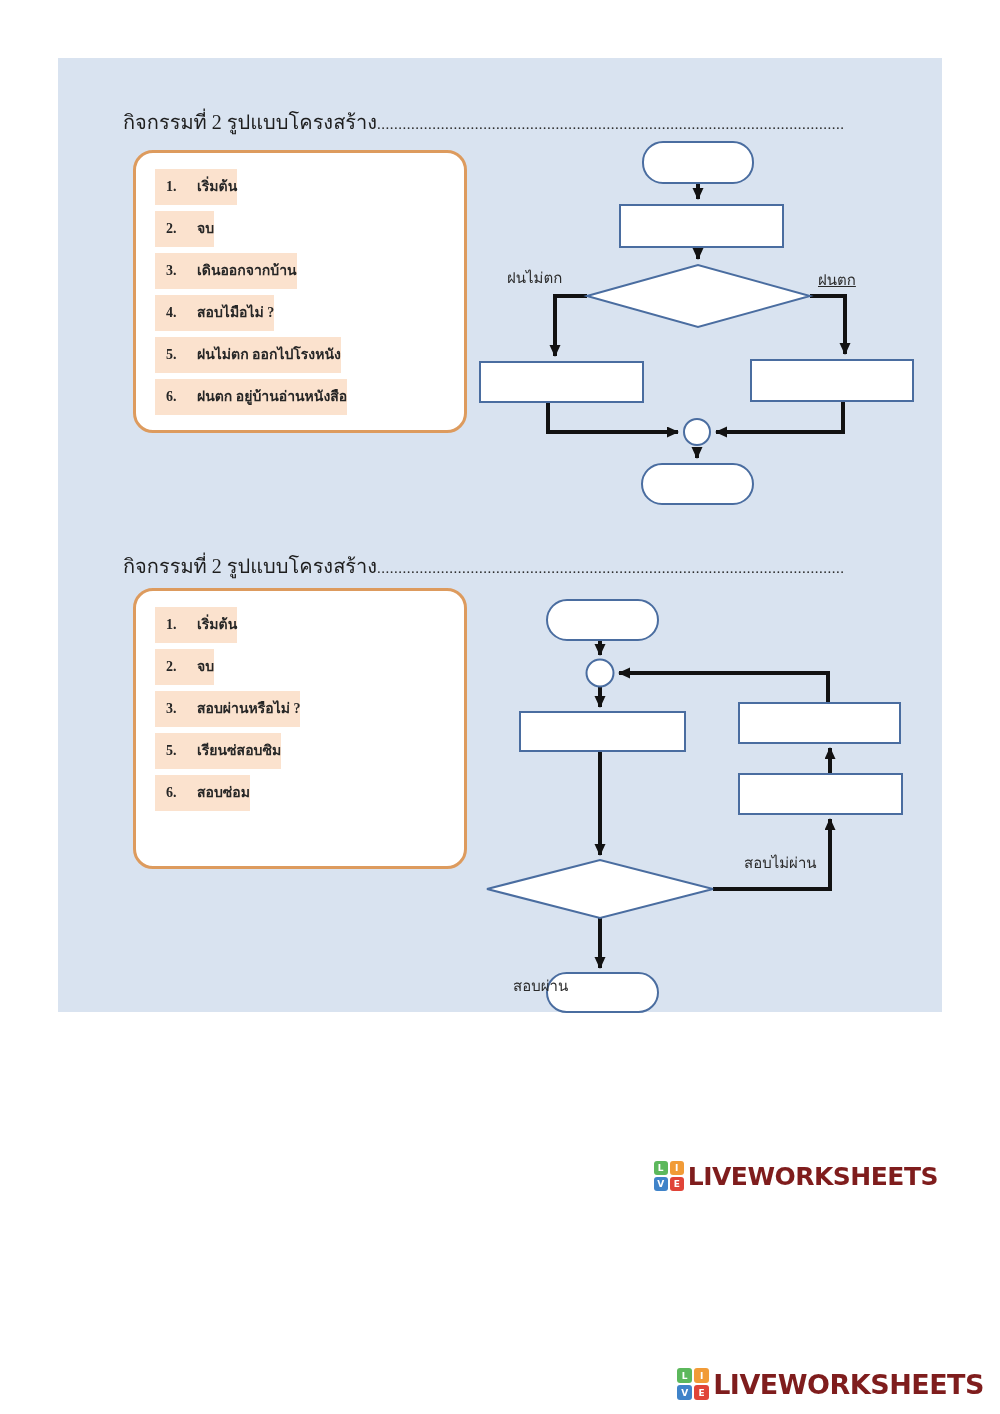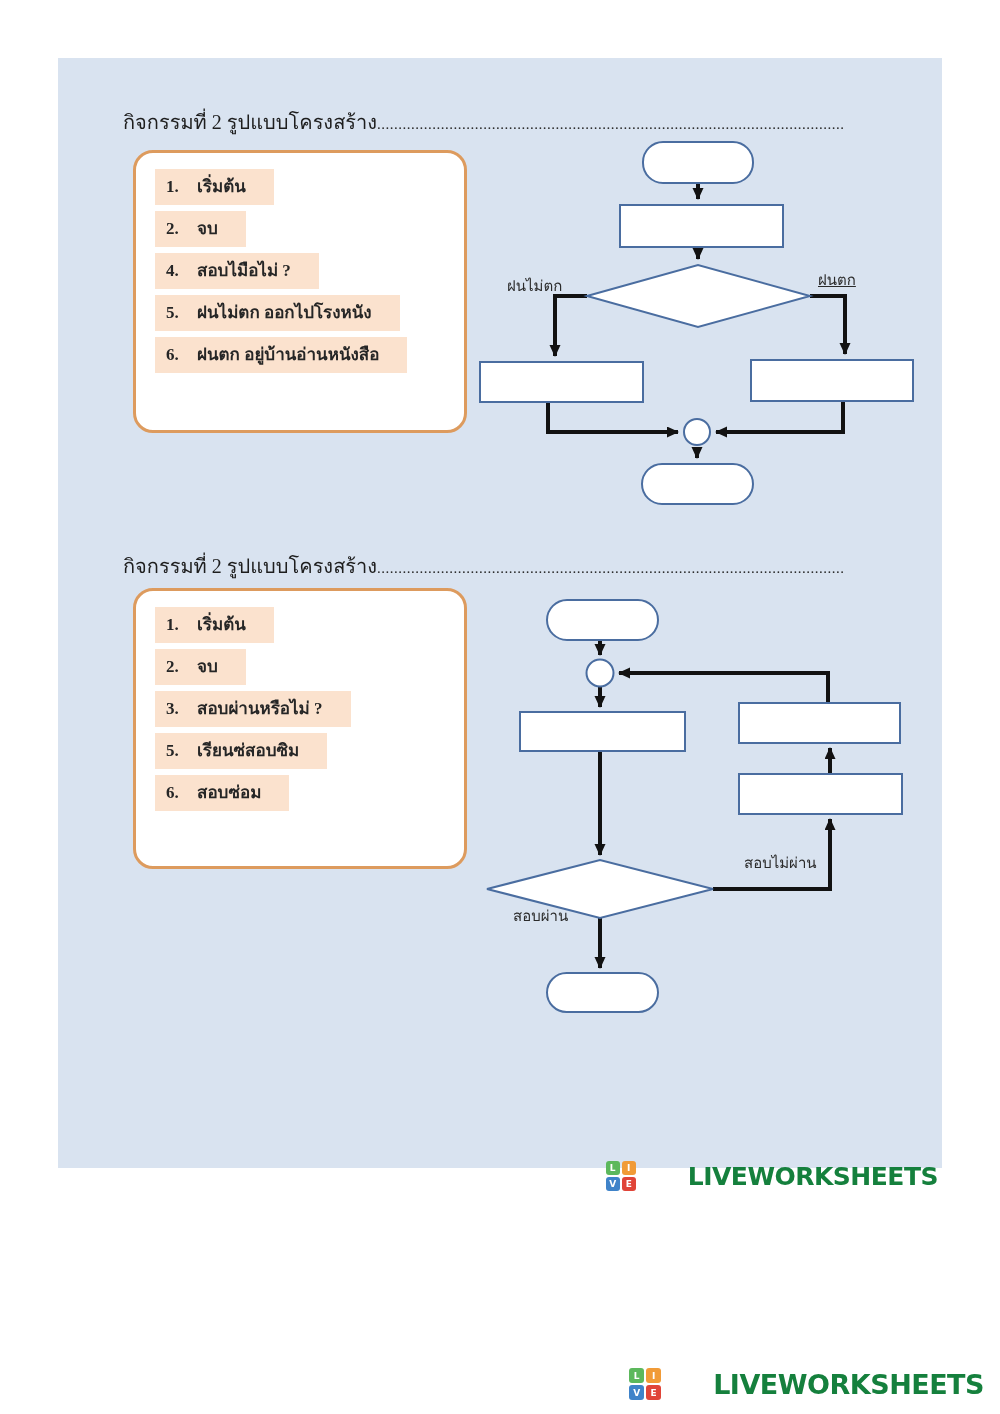--- a/index.html
+++ b/index.html
@@ -2,37 +2,37 @@
 <html><head>
 <meta charset="utf-8">
 <style>
   html,body{margin:0;padding:0;}
   body{
     width:1000px;height:1414px;position:relative;background:#ffffff;
     font-family:"Liberation Serif","DejaVu Sans",serif;
     -webkit-font-smoothing:antialiased;
   }
   .panel{
-    position:absolute;left:58px;top:58px;width:884px;height:1110px;
+    position:absolute;left:58px;top:58px;width:884px;height:954px;
     background:#d9e3f0;
   }
   .sec-title{
     position:absolute;left:123px;white-space:nowrap;font-size:20px;color:#1e1e1e;
   }
   .sec-title .dots{font-size:15px;letter-spacing:0.5px;color:#2a2a2a;}
   .list-box{
     position:absolute;left:133px;width:334px;box-sizing:border-box;
     background:#ffffff;border:3px solid #dd9b5e;border-radius:20px;
     padding:16px 0 8px 19px;
   }
   .item-row{height:42px;}
   .item{
     display:inline-block;background:#fbe2ce;color:#262626;
-    font-weight:bold;font-size:17px;line-height:22px;
-    padding:7px 28px 7px 11px;
+    font-weight:bold;font-size:14px;line-height:22px;
+    padding:7px 0 7px 11px;
   }
   .item .num{display:inline-block;min-width:22px;margin-right:9px;}
   .flow-label{
     position:absolute;font-size:15px;color:#2b2b2b;white-space:nowrap;
   }
   .flow-svg{position:absolute;}
   .lw-logo{
     position:absolute;display:flex;align-items:center;gap:4px;
   }
   .lw-icon{
@@ -45,21 +45,21 @@
     display:flex;align-items:center;justify-content:center;
     color:#ffffff;font-family:"DejaVu Sans",sans-serif;font-weight:bold;
     font-size:9px;border-radius:3px;
   }
   .c-l{background:#5cb85c}
   .c-i{background:#f19b37}
   .c-v{background:#3f83c9}
   .c-e{background:#e04438}
   .lw-text{
     font-family:"DejaVu Sans","Liberation Sans",sans-serif;
-    font-weight:800;color:#15803d;letter-spacing:-0.5px;margin-left:48px;
+    font-weight:800;color:#7f1d1d;letter-spacing:-0.5px;
   }
   .lw-text.small{font-size:25px;}
   .lw-text.big{font-size:27px;}
   svg .shape{fill:#ffffff;stroke:#4a6da0;stroke-width:2;}
   svg .conn{fill:none;stroke:#121212;stroke-width:4;}
 </style>
 </head>
 <body>
 
 <div class="panel">
@@ -67,20 +67,23 @@
   <div class="sec-title" style="top:48px;left:65px;">
     <span>กิจกรรมที่ 2 รูปแบบโครงสร้าง</span><span class="dots">..............................................................................................................</span>
   </div>
 
   <div class="list-box" style="top:92px;left:75px;height:283px;">
     <div class="item-row">
       <div class="item"><span class="num">1.</span><span>เริ่มต้น</span></div>
     </div>
     <div class="item-row">
       <div class="item"><span class="num">2.</span><span>จบ</span></div>
+    </div>
+    <div class="item-row">
+      <div class="item"><span class="num">3.</span><span>เดินออกจากบ้าน</span></div>
     </div>
     <div class="item-row">
       <div class="item"><span class="num">4.</span><span>สอบไมือไม่ ?</span></div>
     </div>
     <div class="item-row">
       <div class="item"><span class="num">5.</span><span>ฝนไม่ตก ออกไปโรงหนัง</span></div>
     </div>
     <div class="item-row">
       <div class="item"><span class="num">6.</span><span>ฝนตก อยู่บ้านอ่านหนังสือ</span></div>
     </div>
@@ -102,21 +105,21 @@
     <line class="conn" x1="227" y1="312" x2="227" y2="323" marker-end="url(#ah)"></line>
 
     <rect class="shape" x="173" y="7" width="110" height="41" rx="20"></rect>
     <rect class="shape" x="150" y="70" width="163" height="42"></rect>
     <polygon class="shape" points="117,161 228,130 340,161 228,192"></polygon>
     <rect class="shape" x="10" y="227" width="163" height="40"></rect>
     <rect class="shape" x="281" y="225" width="162" height="41"></rect>
     <circle class="shape" cx="227" cy="297" r="13"></circle>
     <rect class="shape" x="172" y="329" width="111" height="40" rx="20"></rect>
   </svg>
-  <div class="flow-label" style="left:449px;top:216px;">ฝนไม่ตก</div>
+  <div class="flow-label" style="left:449px;top:208px;">ฝนไม่ตก</div>
   <div class="flow-label" style="left:760px;top:210px;text-decoration:underline;">ฝนตก</div>
 
   <div class="sec-title" style="top:492px;left:65px;">
     <span>กิจกรรมที่ 2 รูปแบบโครงสร้าง</span><span class="dots">..............................................................................................................</span>
   </div>
 
   <div class="list-box" style="top:530px;left:75px;height:281px;">
     <div class="item-row">
       <div class="item"><span class="num">1.</span><span>เริ่มต้น</span></div>
     </div>
@@ -146,21 +149,21 @@
 
     <rect class="shape" x="87" y="5" width="111" height="40" rx="20"></rect>
     <circle class="shape" cx="140" cy="78" r="13.5"></circle>
     <rect class="shape" x="60" y="117" width="165" height="39"></rect>
     <rect class="shape" x="279" y="108" width="161" height="40"></rect>
     <rect class="shape" x="279" y="179" width="163" height="40"></rect>
     <polygon class="shape" points="27,294 140,265 253,294 140,323"></polygon>
     <rect class="shape" x="87" y="378" width="111" height="39" rx="19.5"></rect>
   </svg>
   <div class="flow-label" style="left:686px;top:793px;">สอบไม่ผ่าน</div>
-  <div class="flow-label" style="left:455px;top:846px;">สอบผ่าน</div>
+  <div class="flow-label" style="left:455px;top:916px;">สอบผ่าน</div>
 
   <div class="lw-logo" style="top:1103px;right:4px;">
     <div class="lw-icon small">
       <div class="lw-cell c-l">L</div>
       <div class="lw-cell c-i">I</div>
       <div class="lw-cell c-v">V</div>
       <div class="lw-cell c-e">E</div>
     </div>
     <span class="lw-text small">LIVEWORKSHEETS</span>
   </div>

